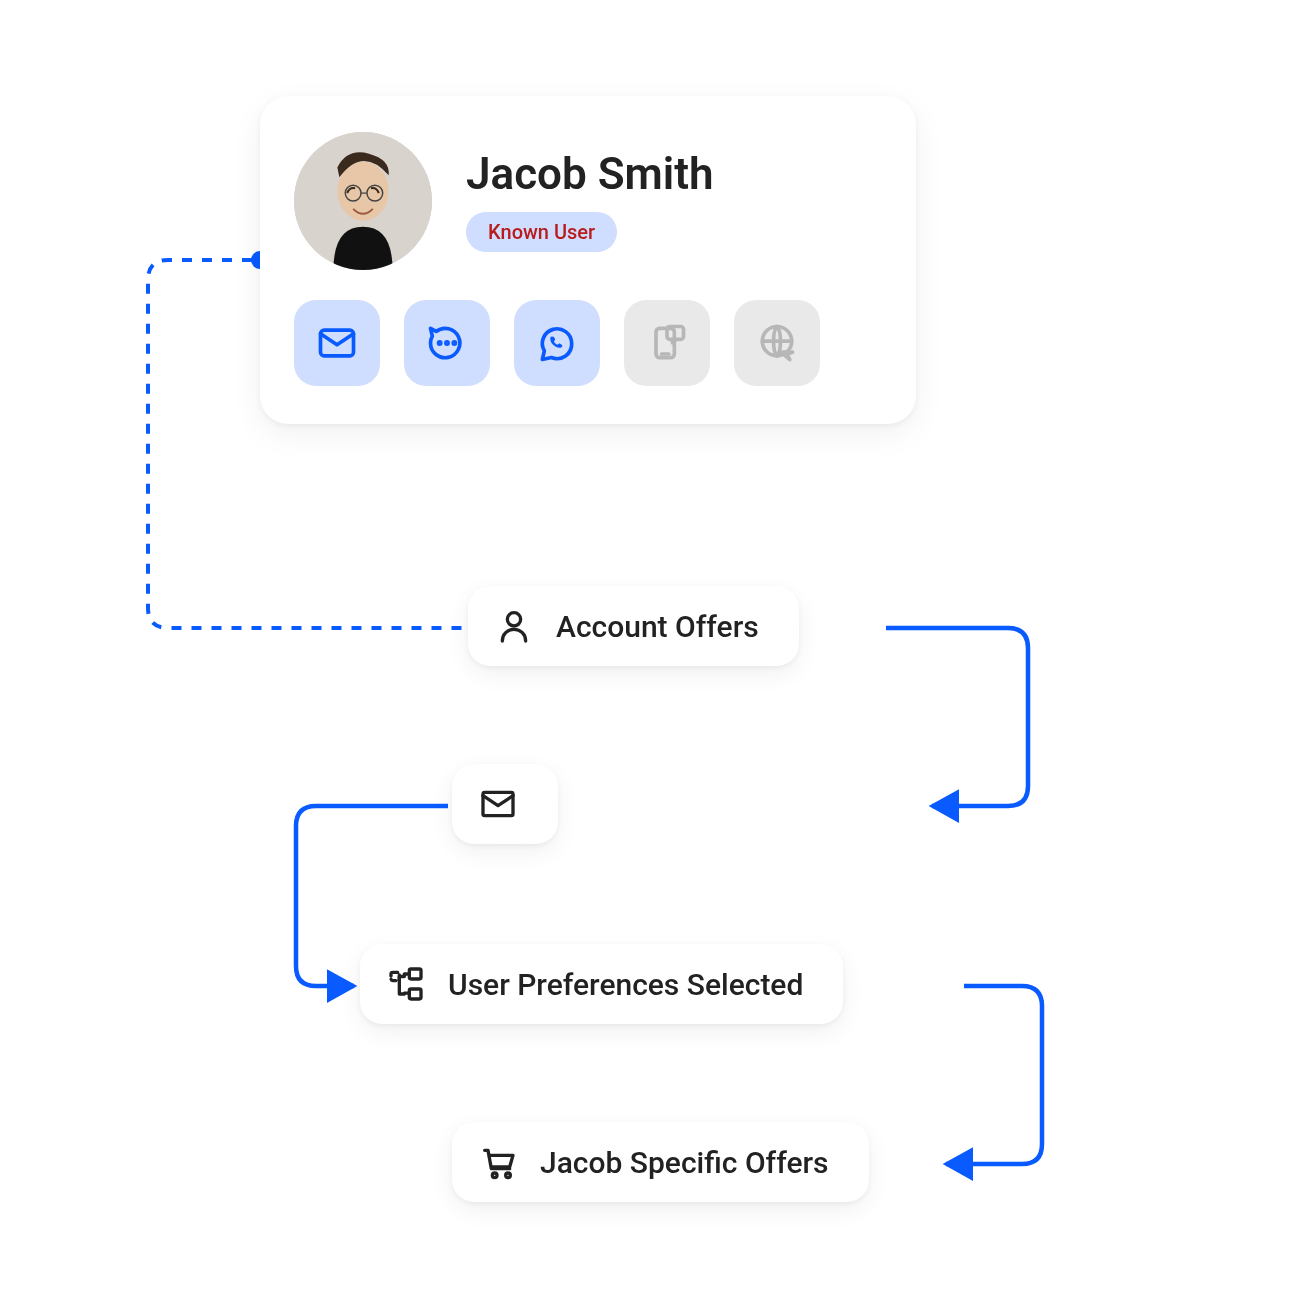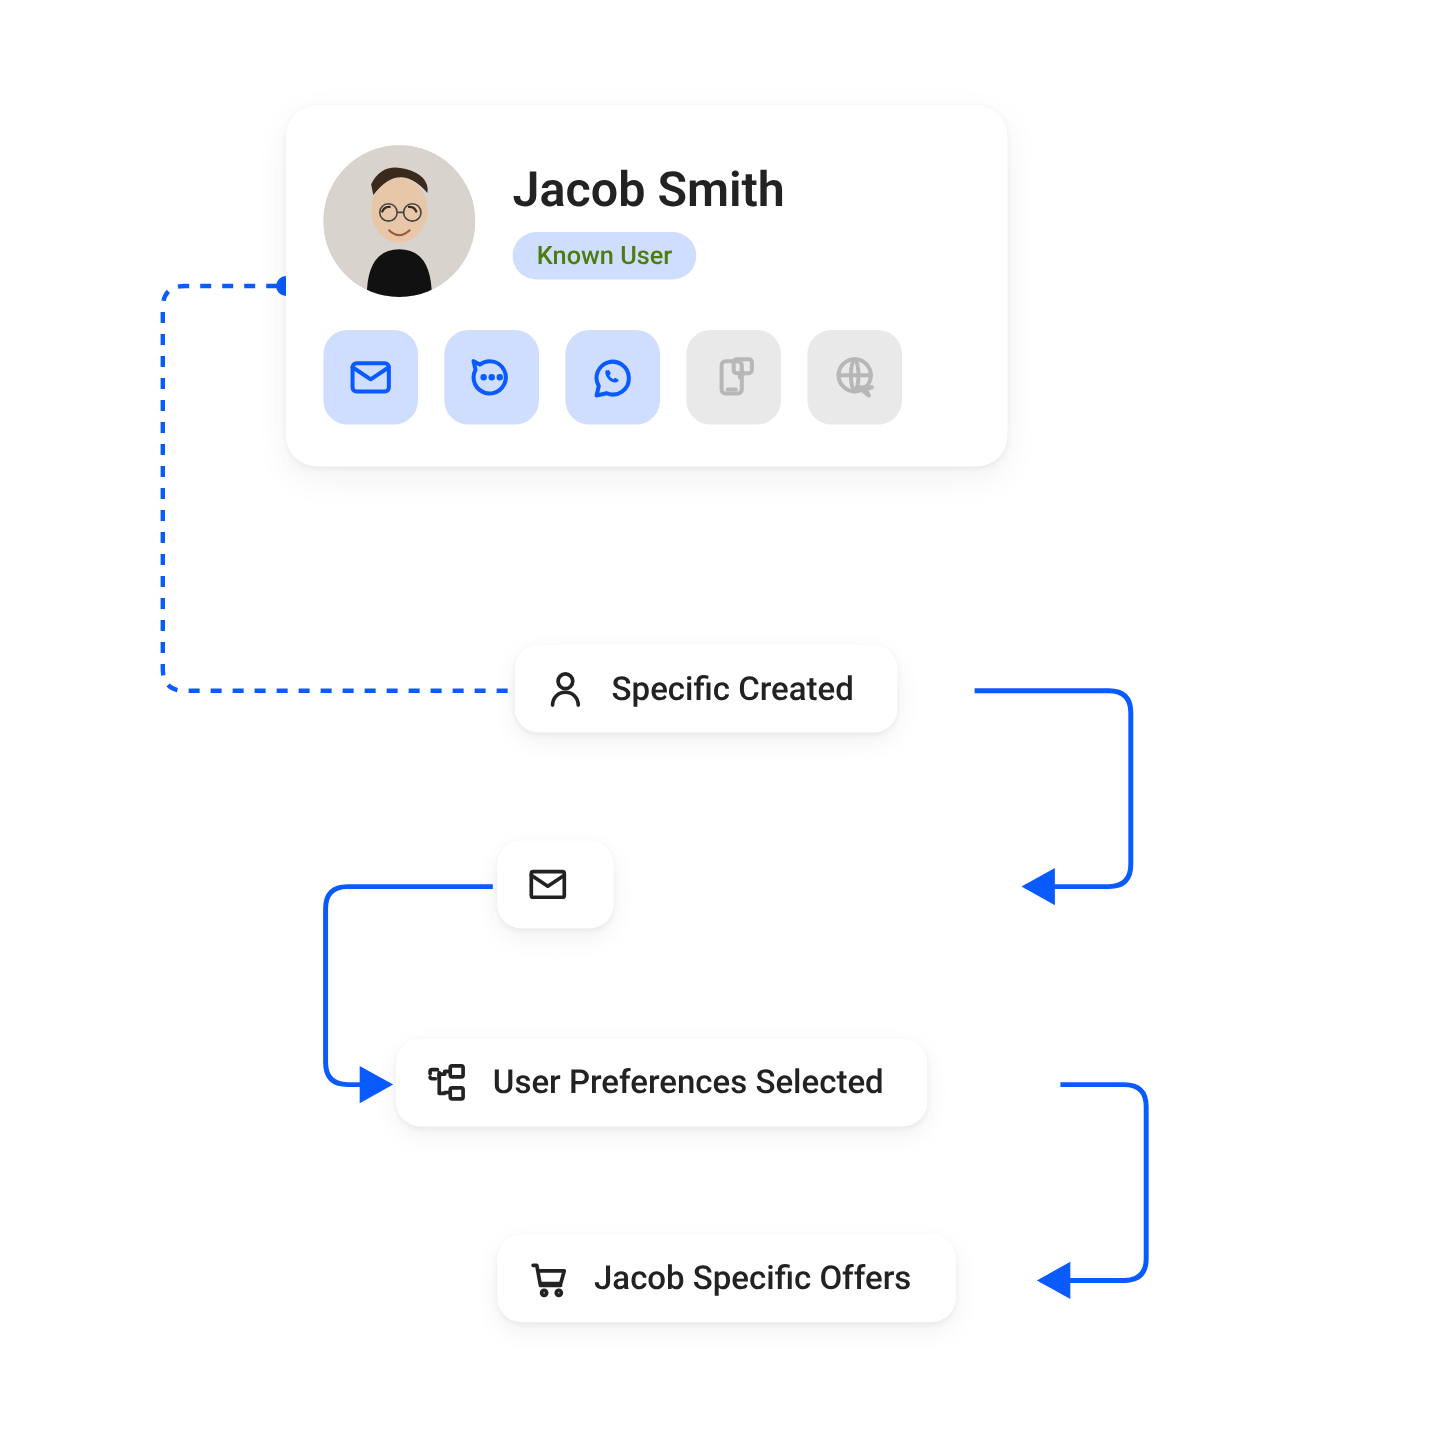--- a/index.html
+++ b/index.html
@@ -17,21 +17,21 @@
   }
   .profile-head{display:flex;align-items:center;gap:34px;}
   .avatar{
     width:138px;height:138px;border-radius:50%;overflow:hidden;flex:0 0 138px;
     background:#d9d3ce;position:relative;
   }
   .avatar svg{position:absolute;inset:0;}
   .name{font-size:44px;font-weight:600;color:#222;line-height:1.1;}
   .badge{
     display:inline-block;margin-top:14px;padding:8px 22px;border-radius:26px;
-    background:#cfddff;color:#4d7c0f;font-size:23px;font-weight:500;
+    background:#cfddff;color:#b91c1c;font-size:20px;font-weight:500;
   }
   .chan-row{display:flex;gap:24px;margin-top:30px;}
   .chan{
     width:86px;height:86px;border-radius:22px;display:flex;align-items:center;justify-content:center;
   }
   .chan.on{background:#cfddff;}
   .chan.off{background:#e9e9e9;}
   .chan svg{width:44px;height:44px;}
   .chan.on svg{stroke:#0a5bff;}
   .chan.off svg{stroke:#b7b7b7;}
@@ -126,21 +126,21 @@
         </svg>
       </div>
     </div>
   </div>
 
   <div class="step" style="left:468px;top:586px;">
     <svg class="icon" viewBox="0 0 24 24" stroke-linecap="round" stroke-linejoin="round">
       <circle cx="12" cy="8" r="4"></circle>
         <path d="M5 21c0-4 3-7 7-7s7 3 7 7"></path>
     </svg>
-    <span class="step-label">Specific Created</span>
+    <span class="step-label">Account Offers</span>
   </div>
 
   <div class="step" style="left:452px;top:764px;">
     <svg class="icon" viewBox="0 0 24 24" stroke-linecap="round" stroke-linejoin="round">
       <rect x="3" y="5" width="18" height="14" rx="1"></rect>
         <path d="M3 7l9 6 9-6"></path>
     </svg>
   </div>
 
   <div class="step" style="left:360px;top:944px;justify-content:flex-end;">

